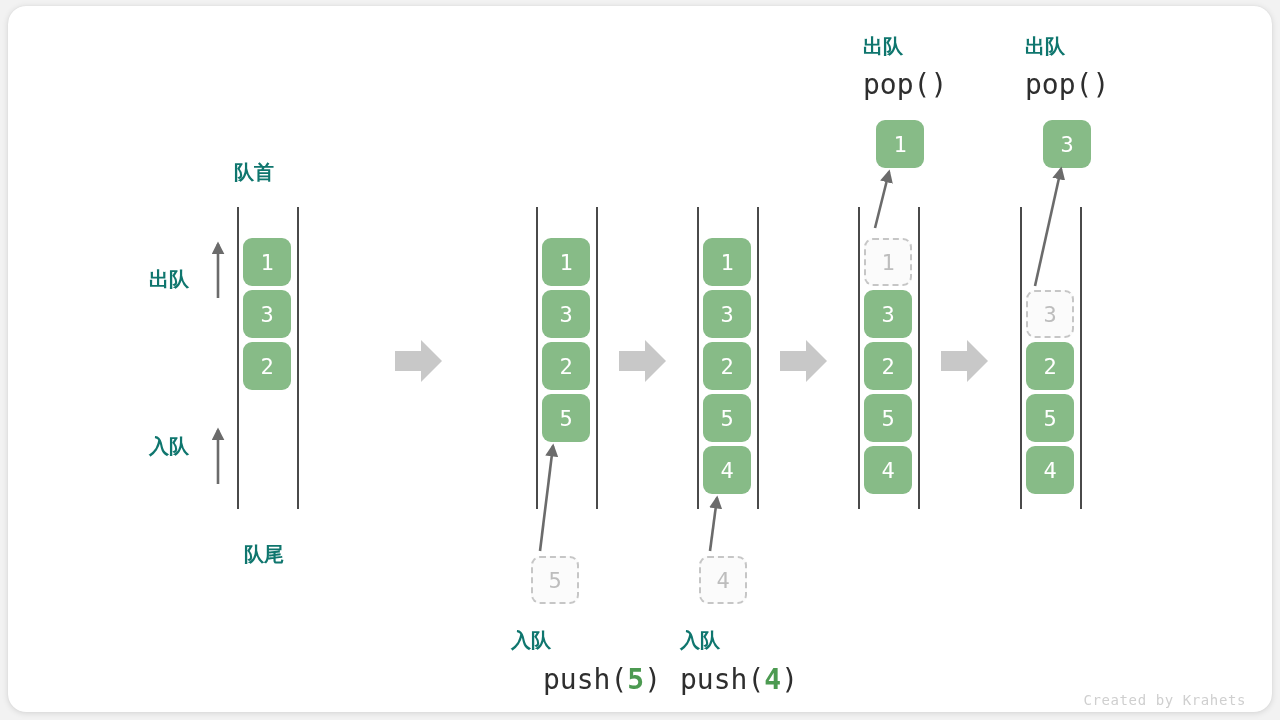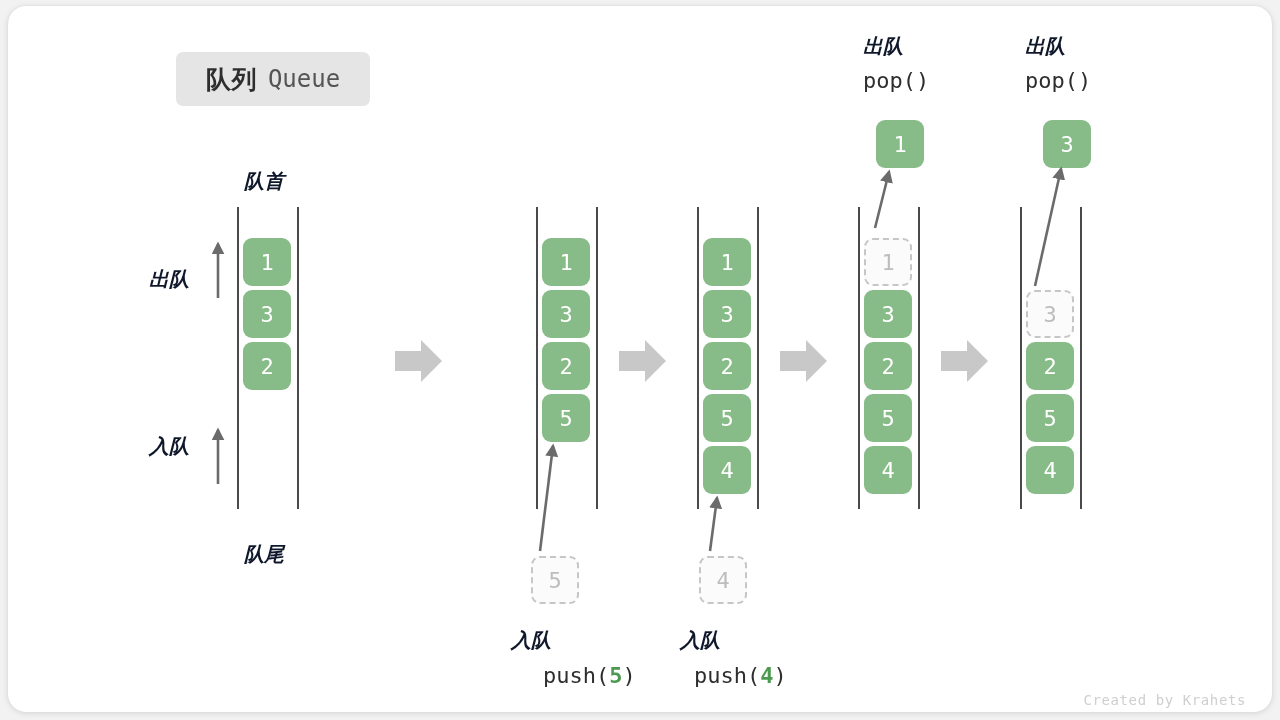--- a/index.html
+++ b/index.html
@@ -54,28 +54,27 @@
     font-family: "DejaVu Sans Mono", "Liberation Mono", monospace;
     font-size: 24px;
     color: #545454;
   }
 
   
   .cn-label {
     position: absolute;
     font-size: 20px;
     font-weight: bold;
-    color: #0f172a;
+    color: #0f766e;
     white-space: nowrap;
-    font-style: italic;
   }
   .mono-label {
     position: absolute;
     font-family: "DejaVu Sans Mono", "Liberation Mono", monospace;
-    font-size: 22px;
+    font-size: 28px;
     color: #2e2e2e;
     white-space: nowrap;
   }
   .mono-label .num { color: #4c9a51; font-weight: bold; }
 
   
   .column { position: absolute; }
   .rail {
     position: absolute;
     top: 0;
@@ -125,26 +124,22 @@
     color: #cfcfcf;
     letter-spacing: 0.6px;
   }
 </style>
 </head>
 <body>
 
 <div id="canvas">
   <div id="card">
 
-    <div class="title-chip">
-      <span class="cn">队列</span>
-      <span class="en">Queue</span>
-    </div>
-
-    <div class="cn-label" style="left:236px; top:153px;margin-top:9px;">队首</div>
+
+    <div class="cn-label" style="left:226px; top:153px;">队首</div>
     <div class="cn-label" style="left:236px; top:535px;">队尾</div>
 
     <div class="cn-label" style="left:141px; top:260px;">出队</div>
     <div class="cn-label" style="left:141px; top:427px;">入队</div>
 
     <div class="column" style="left:229px; top:201px;">
       <div class="rail left"></div>
       <div class="rail right"></div>
       <div class="cell" style="top:31px;">1</div>
       <div class="cell" style="top:83px;">3</div>
@@ -195,21 +190,21 @@
     <div class="cell floating" style="left:868px; top:114px;">1</div>
     <div class="cell floating" style="left:1035px; top:114px;">3</div>
 
     <div>
       <div class="cn-label" style="left:503px; top:621px;">入队</div>
       <div class="mono-label" style="left:503px; top:657px;margin-left:32px;"><span>push(</span><span class="num">5</span><span>)</span></div>
     </div>
 
     <div>
       <div class="cn-label" style="left:672px; top:621px;">入队</div>
-      <div class="mono-label" style="left:672px; top:657px;margin-left:14px;"><span>push(</span><span class="num">4</span><span>)</span></div>
+      <div class="mono-label" style="left:672px; top:657px;"><span>push(</span><span class="num">4</span><span>)</span></div>
     </div>
 
     <div>
       <div class="cn-label" style="left:855px; top:27px;">出队</div>
       <div class="mono-label" style="left:855px; top:62px;">pop()</div>
     </div>
 
     <div>
       <div class="cn-label" style="left:1017px; top:27px;">出队</div>
       <div class="mono-label" style="left:1017px; top:62px;">pop()</div>

